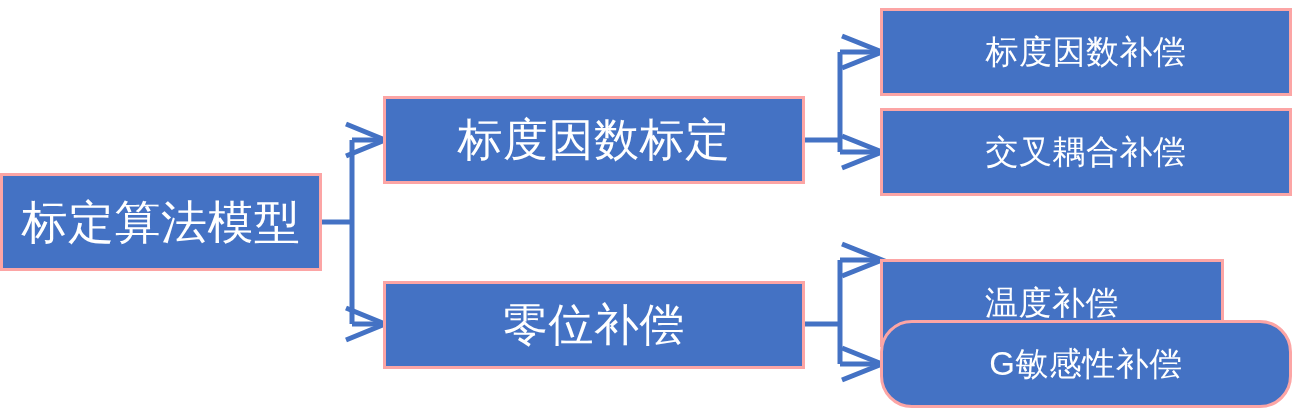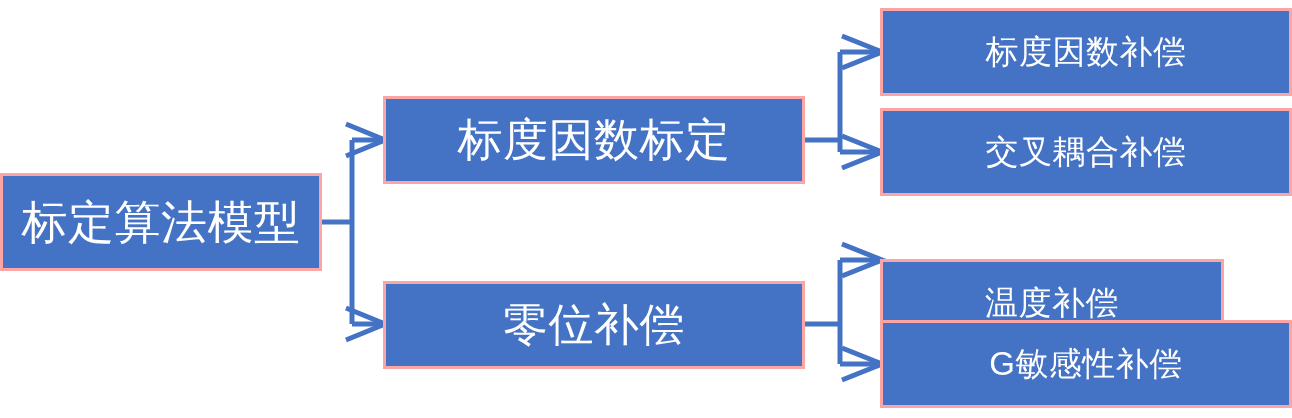--- a/index.html
+++ b/index.html
@@ -105,17 +105,17 @@
   </div>
 
   <div class="node lvl3" style="left:880px; top:108px; width:412px; height:88px;">
     <span>交叉耦合补偿</span>
   </div>
 
   <div class="node lvl3" style="left:880px; top:217px; width:344px; height:88px;margin-top:42px;">
     <span>温度补偿</span>
   </div>
 
-  <div class="node lvl3" style="left:880px; top:320px; width:412px; height:88px;">
+  <div class="node lvl3" style="left:880px; top:320px; width:412px; height:88px;border-radius:32px;">
     <span>G敏感性补偿</span>
   </div>
 
 </div>
 
 </body></html>

